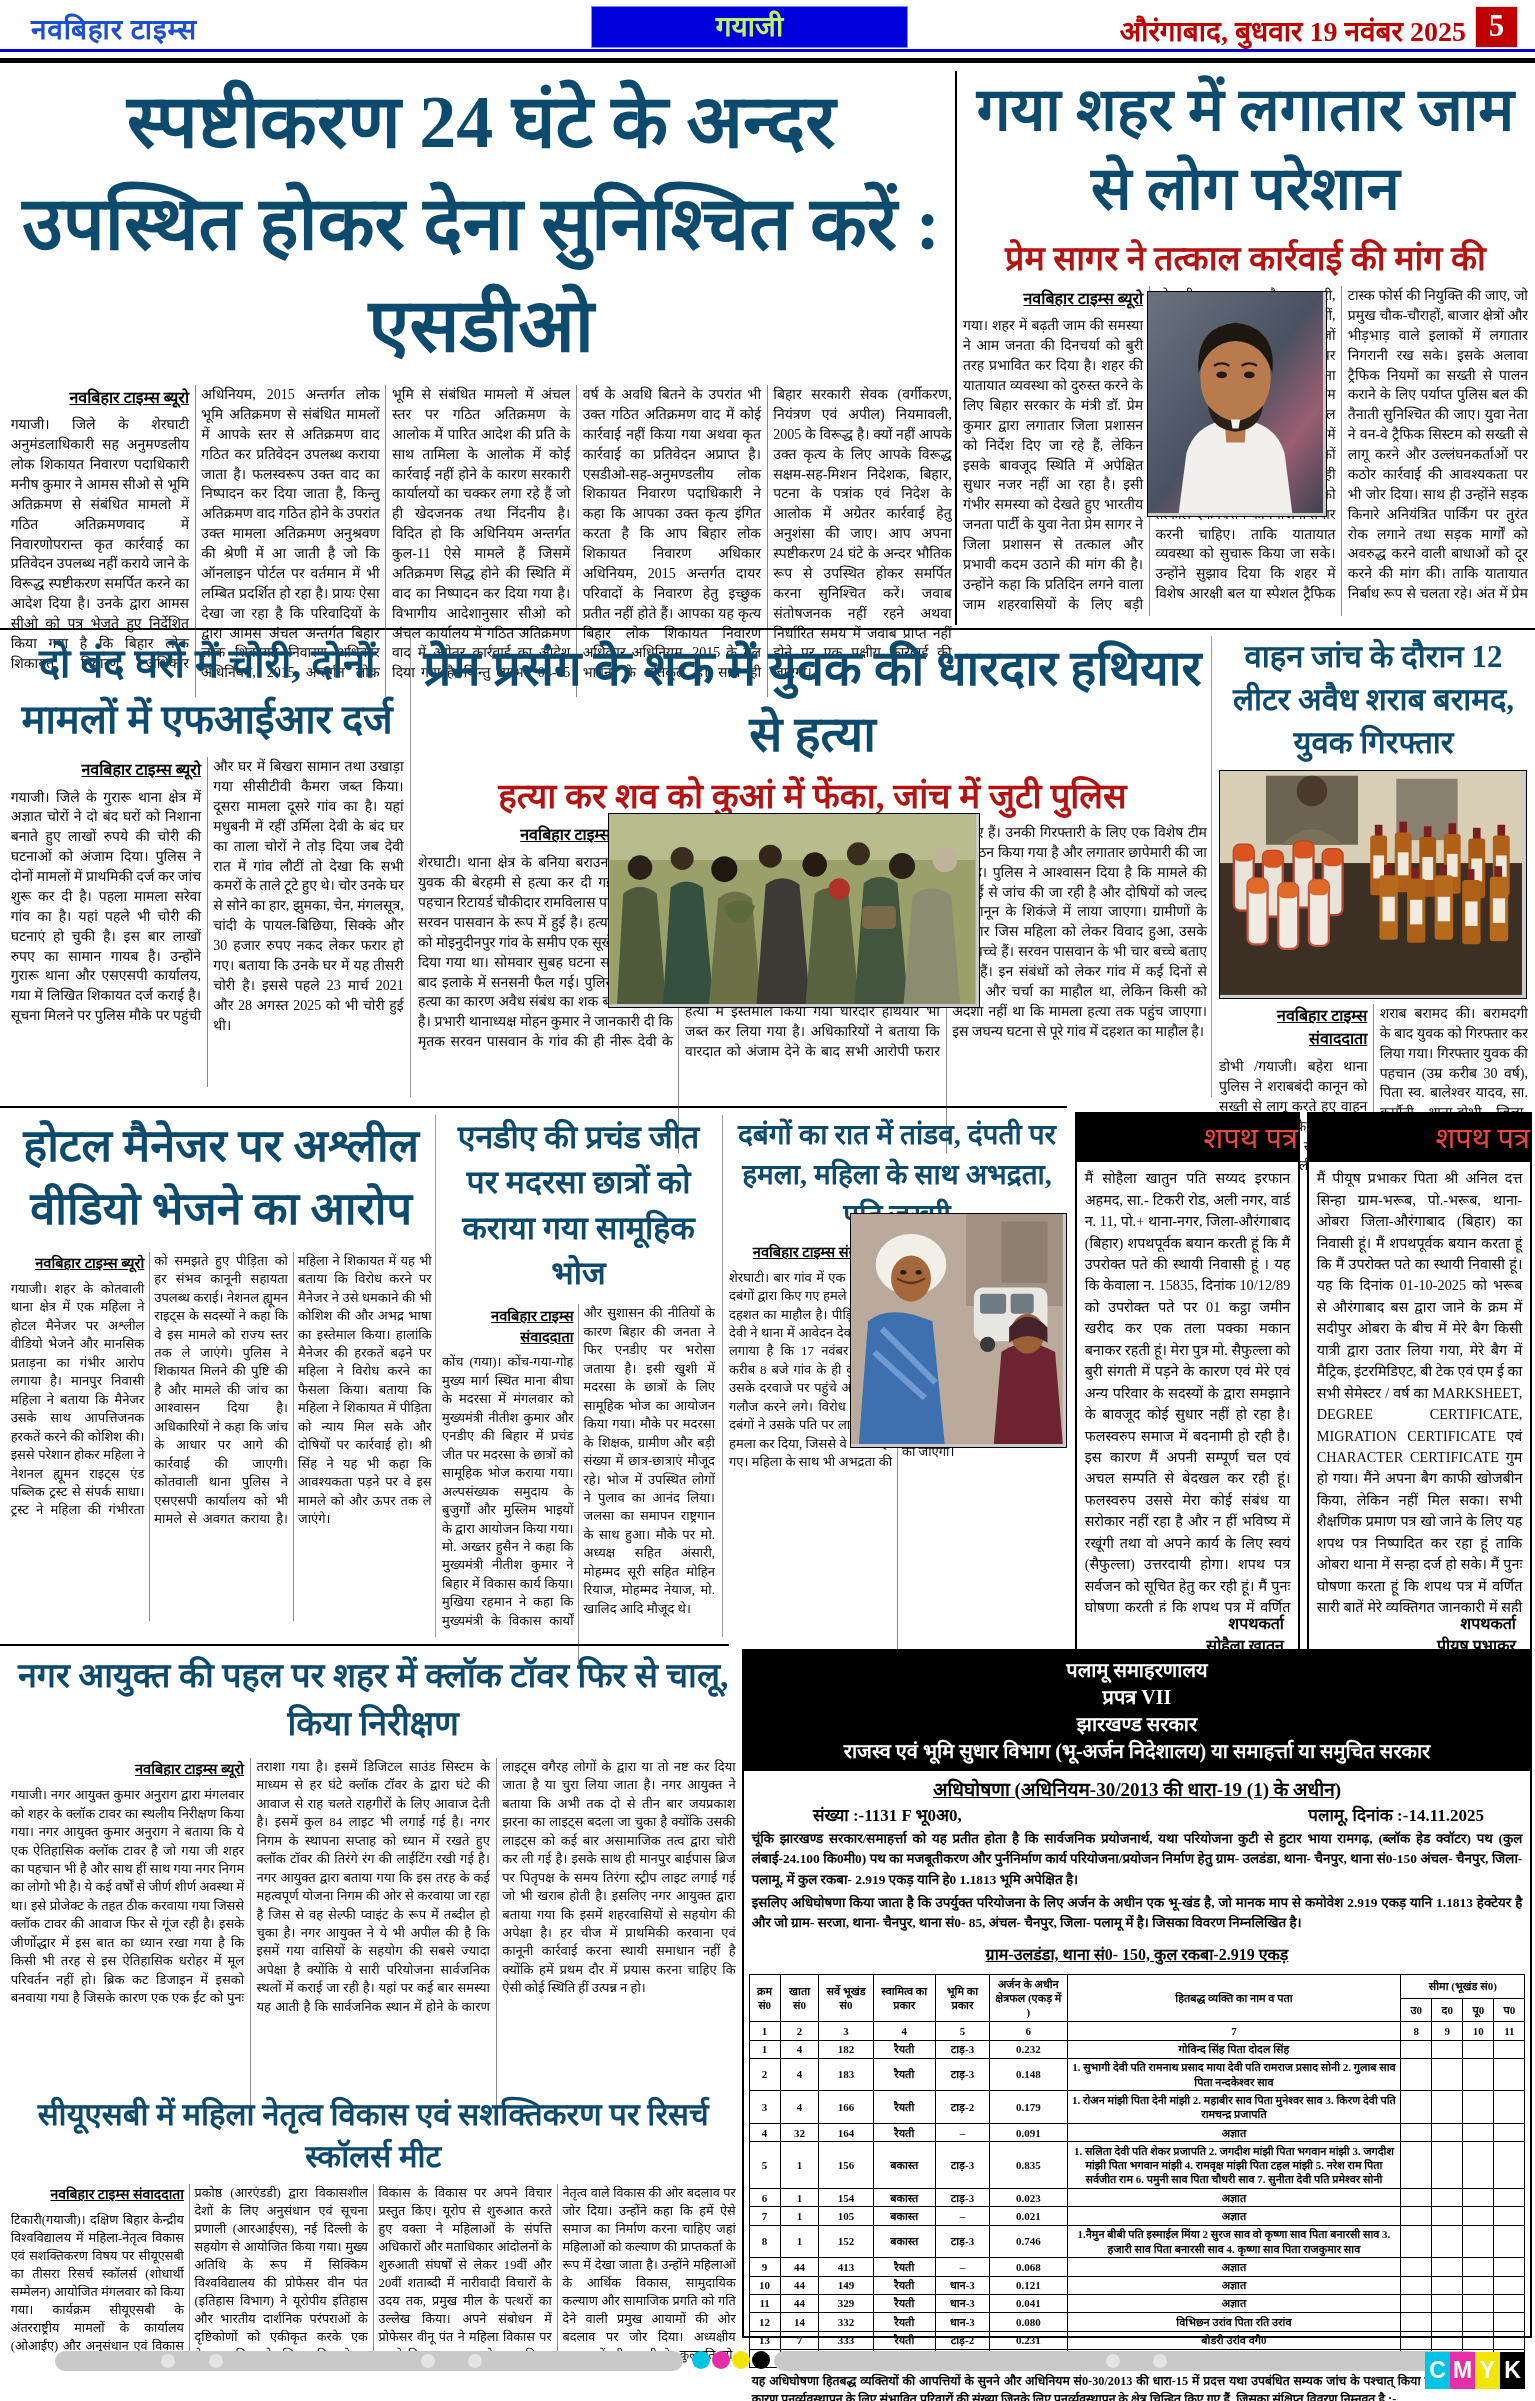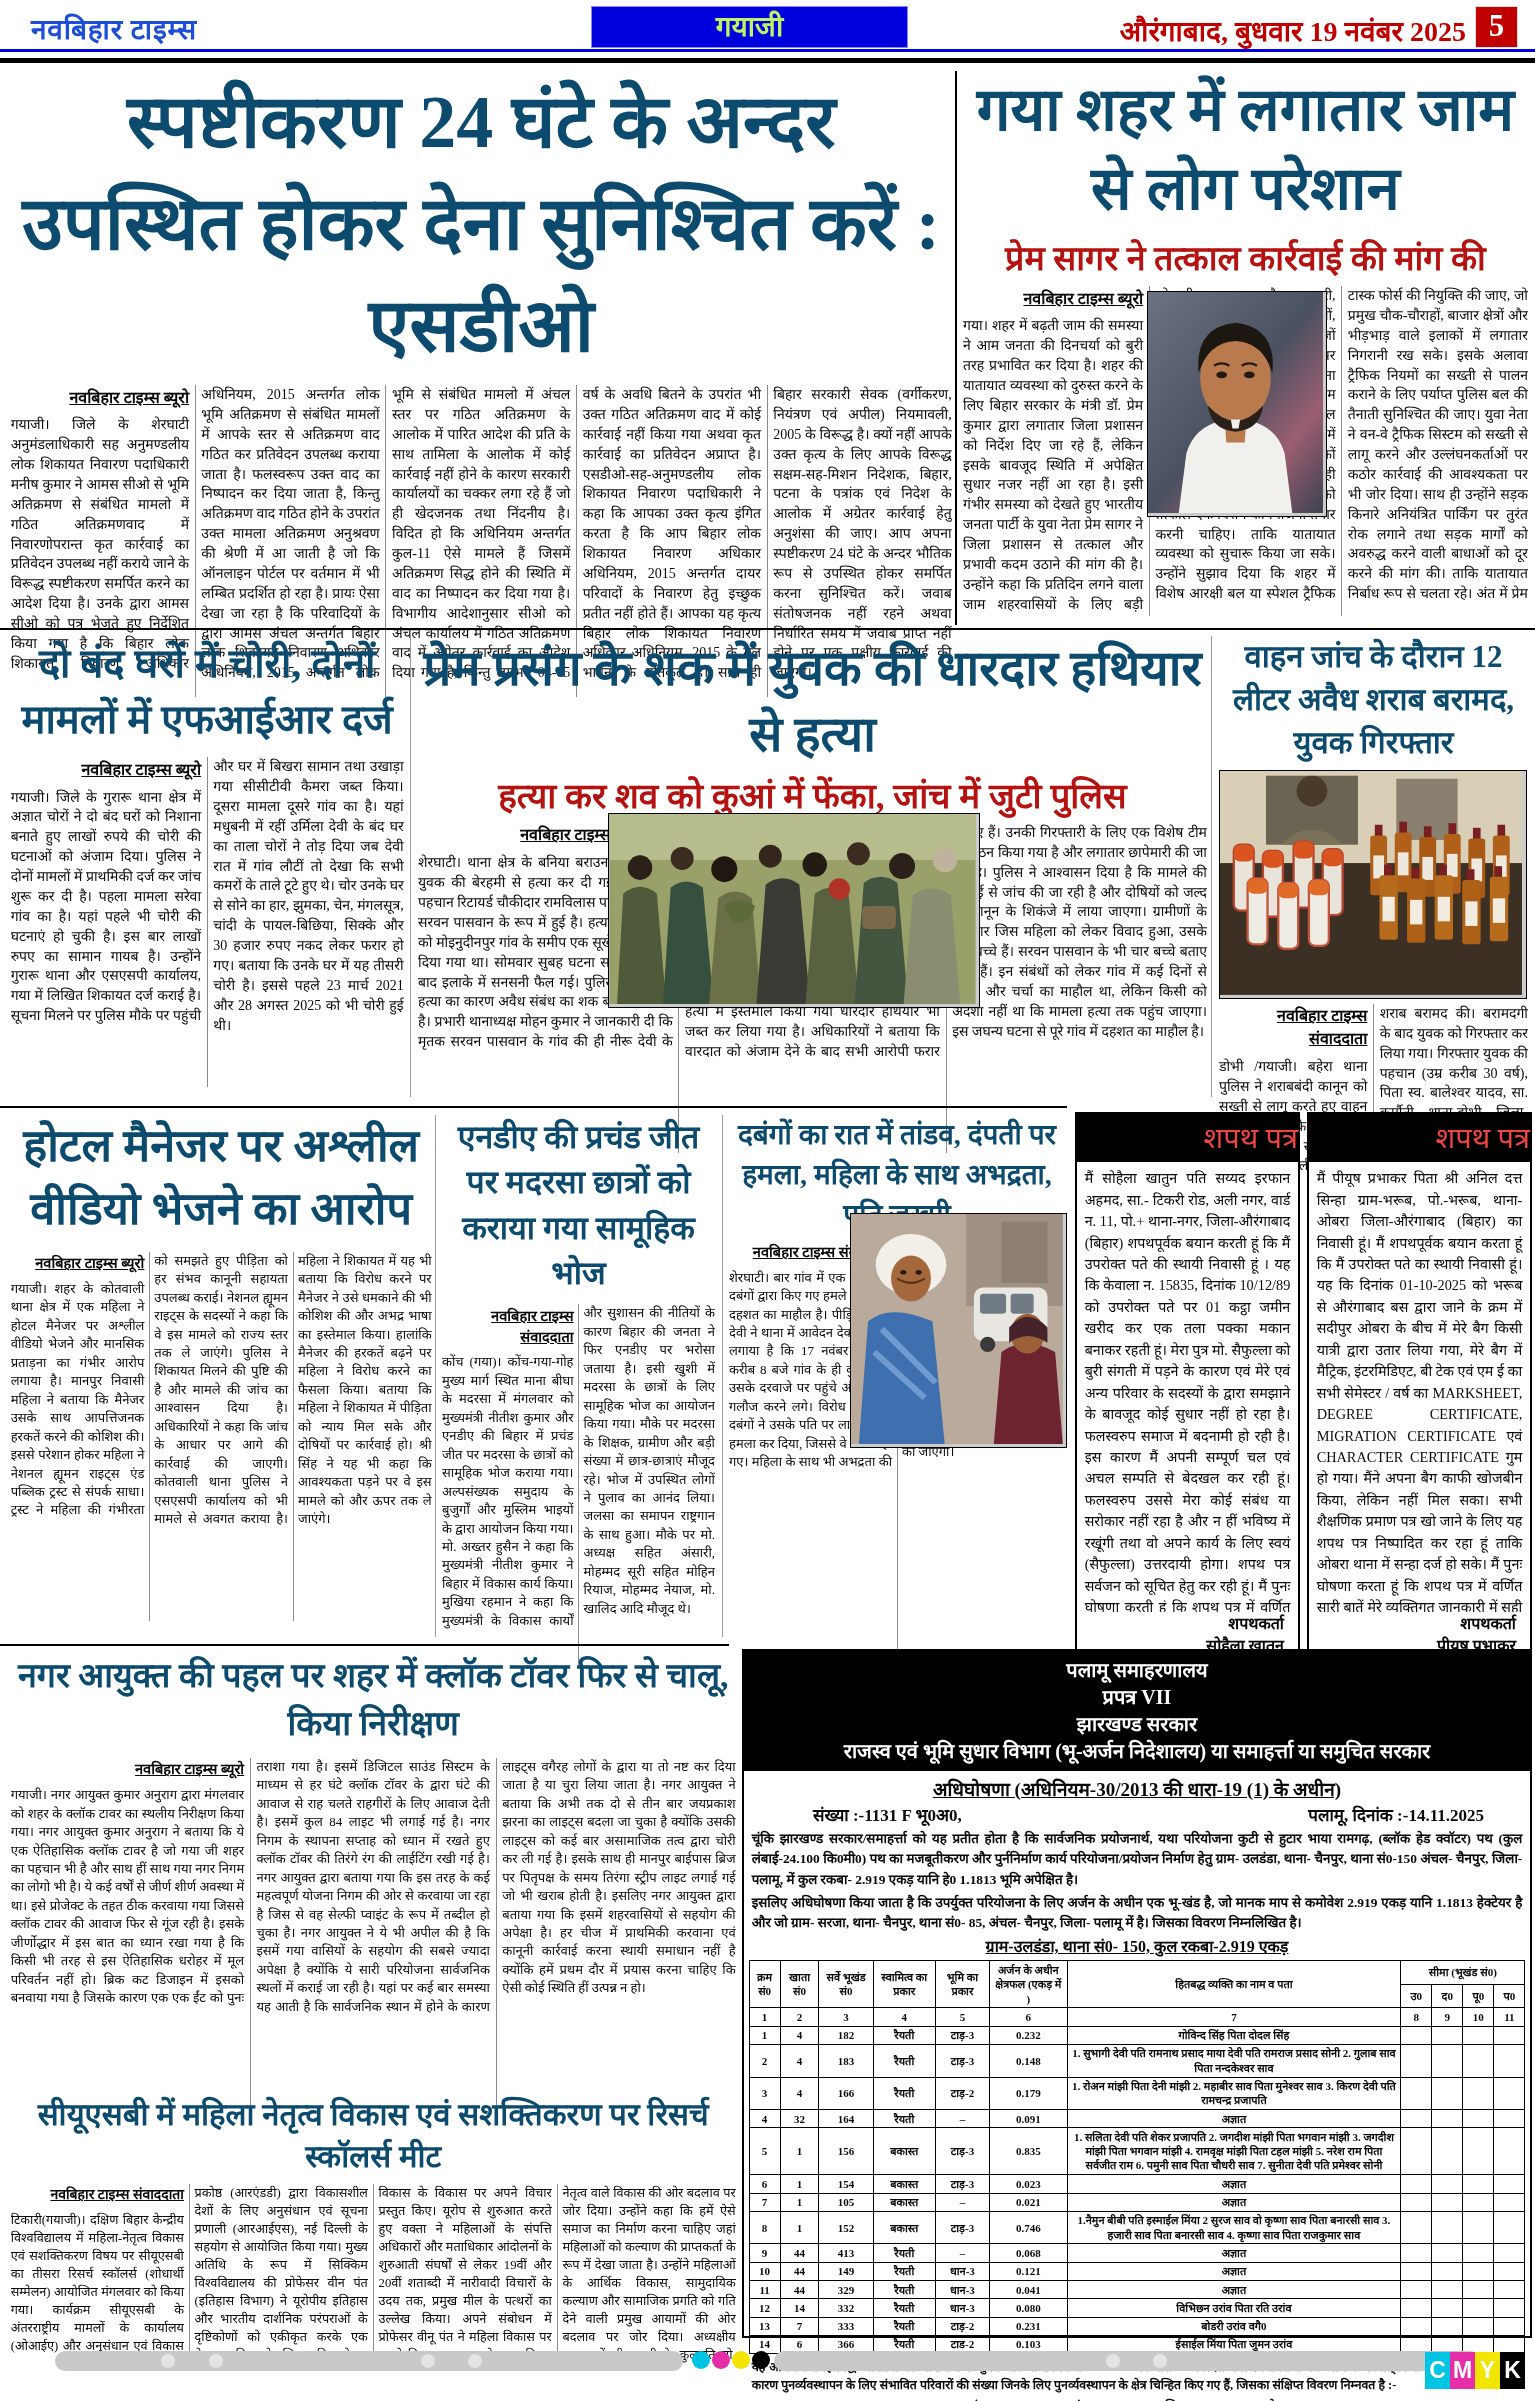--- a/index.html
+++ b/index.html
@@ -34,21 +34,21 @@
                     padding:3.1px 0 6.1px 0;}
   .shapath .sp-body{padding:6.1px 7.7px;font-size:14.3px;line-height:1.5;text-align:justify;}
   .shapath .sp-sign{text-align:right;font-weight:bold;font-size:16px;padding:0 14px;}
   
   .legal{border:2.3px solid #000;background:#fff;}
   .legal-head{background:#000;color:#fff;text-align:center;padding:6.1px 3.1px;}
   .legal-head div{font-weight:900;line-height:1.35;}
   .legal-title{text-align:center;font-weight:900;text-decoration:underline;font-size:19px;margin-top:4.6px;}
   .legal-numline{display:flex;justify-content:space-between;font-weight:900;font-size:17px;padding:1.5px 46px 1.5px 69px;}
   .legal-para{font-size:13.4px;line-height:1.5;text-align:justify;padding:1.5px 7.7px;font-weight:bold;}
-  .legal-village{text-align:center;font-weight:900;text-decoration:underline;font-size:16px;margin:1px 0;}
+  .legal-village{text-align:center;font-weight:900;text-decoration:underline;font-size:16px;margin:9px 0;}
   table.acq{border-collapse:collapse;width:calc(100% - 9.2px);margin:3.1px auto;font-size:11px;}
   table.acq th,table.acq td{border:0.8px solid #000;padding:1.5px 2.3px;text-align:center;vertical-align:middle;
        font-weight:bold;line-height:1.3;}
   table.acq td.name{text-align:center;}
   .legal-foot{font-size:12.3px;line-height:1.45;text-align:justify;padding:1.5px 7.7px;font-weight:bold;}
   
   .greybar{background:#c9c9c9;border-radius:10px;height:20px;}
   .dot{border-radius:50%;position:absolute;}
   .cmyk-tile{width:25px;height:37px;display:inline-block;text-align:center;color:#fff;font-weight:900;
              font-size:23px;line-height:37px;font-family:"Liberation Sans",sans-serif;}

